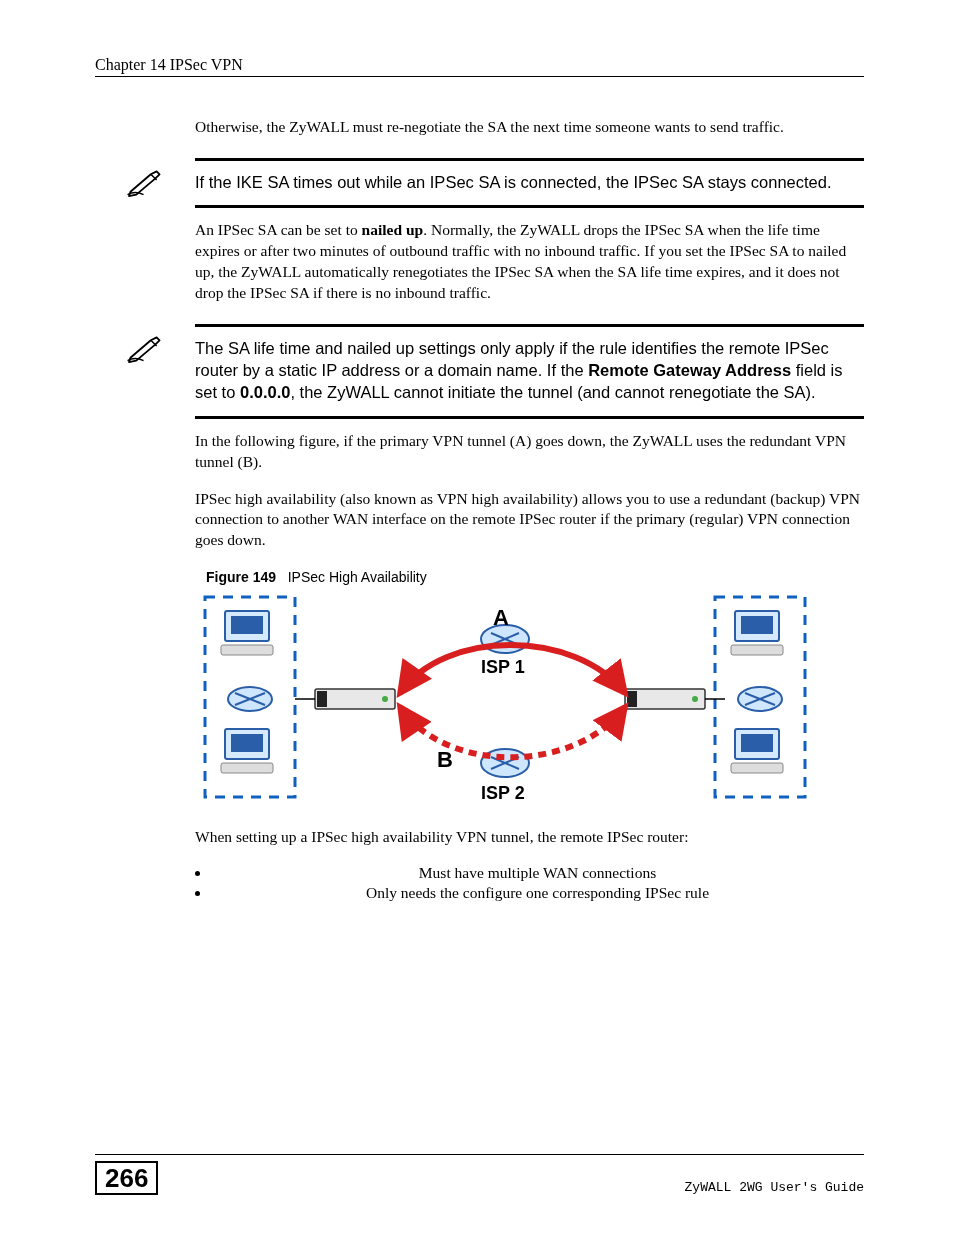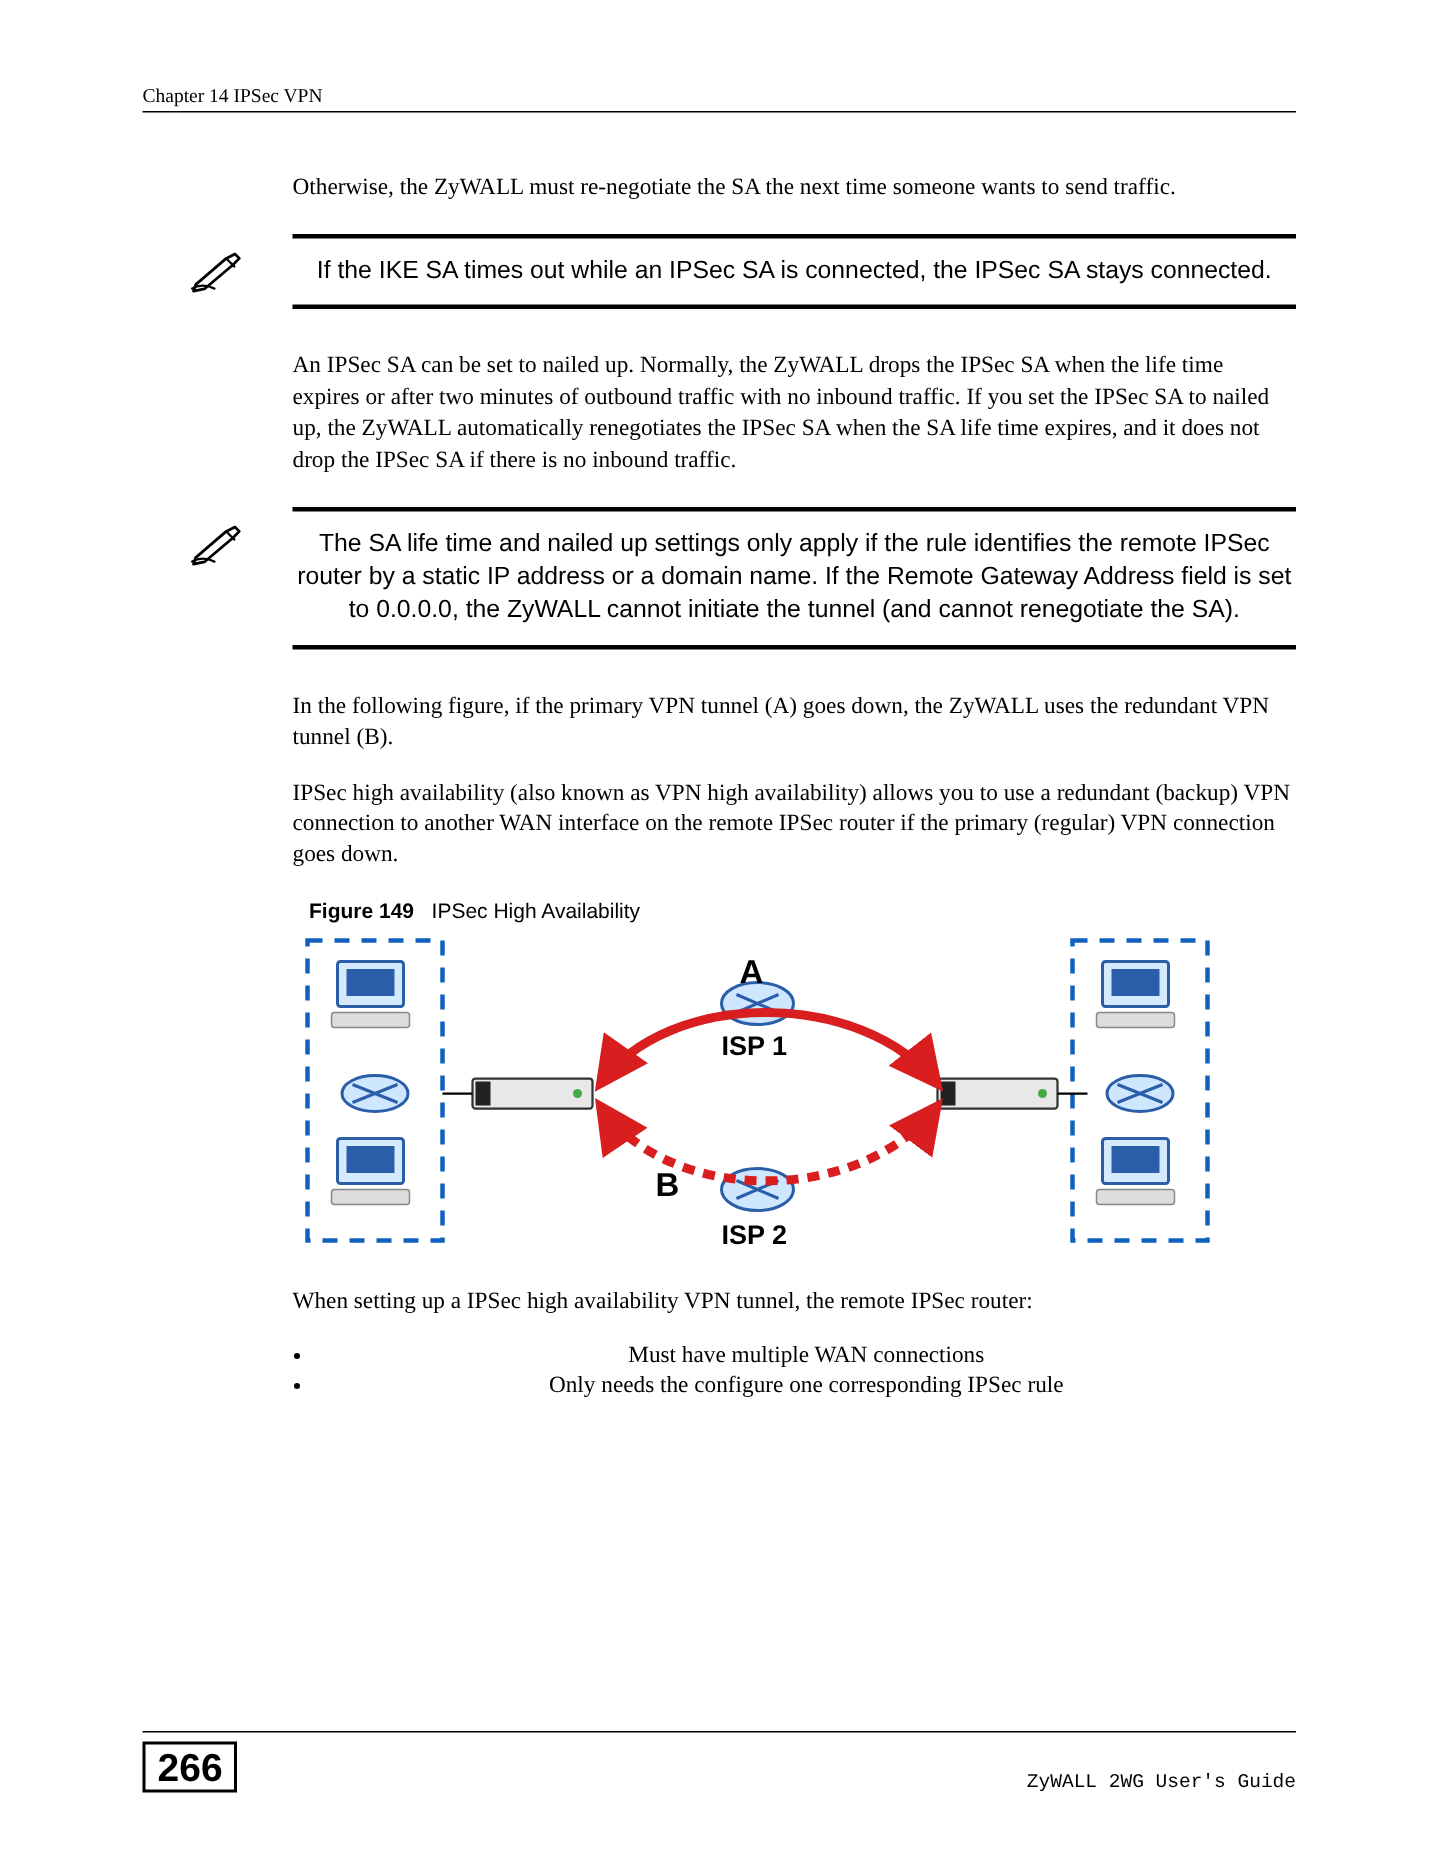--- a/index.html
+++ b/index.html
@@ -11,38 +11,37 @@
       background: #fff;
       width: 954px;
     }
     .page {
       padding: 56px 90px 40px 95px;
       box-sizing: border-box;
       min-height: 1235px;
       position: relative;
     }
     .chapter-header {
-      font-size: 13px;
+      font-size: 16px;
       margin-bottom: 2px;
     }
     hr.hdr {
       border: none;
       border-top: 1px solid #000;
       margin: 0 0 40px 0;
     }
     .body-block {
       margin-left: 100px;
       line-height: 1.35;
       margin-bottom: 16px;
     }
     .note-block {
       margin-top: 20px;
-      margin-bottom: 28px;
+      margin-bottom: 12px;
       margin-left: 0;
-      text-align: center;
     }
     .note-rule {
       border-top: 3px solid #000;
       margin-left: 100px;
     }
     .note-flex {
       display: flex;
       align-items: flex-start;
     }
     .note-icon {
@@ -116,21 +115,21 @@
       font-weight: bold;
       font-size: 26px;
       padding: 2px 8px 2px 8px;
       display: inline-block;
       line-height: 1;
     }
     .guide-name {
       font-family: Liberation Mono, monospace;
       font-size: 13px;
     }
-    .bold { font-weight: normal; }
+    .bold { font-weight: bold; }
   </style>
 </head>
 <body>
 
 <div class="page">
   <div class="chapter-header">Chapter 14 IPSec VPN</div>
   <hr class="hdr">
 
   <div class="body-block">Otherwise, the ZyWALL must re-negotiate the SA the next time someone wants to send traffic.</div>
 

